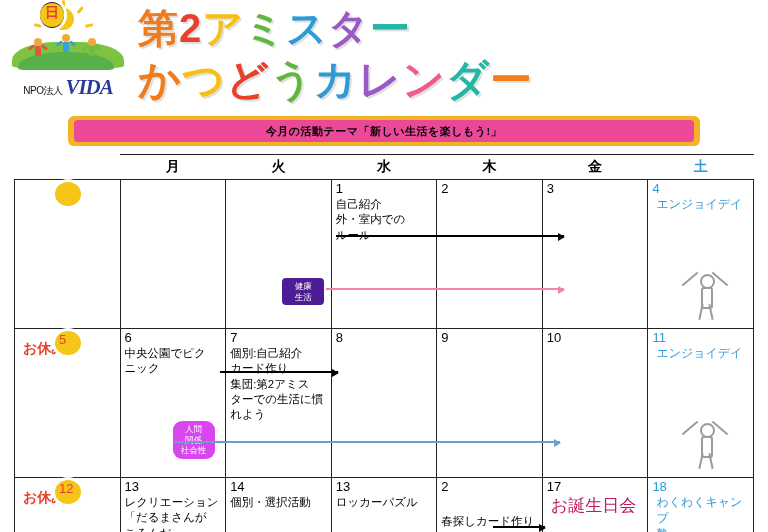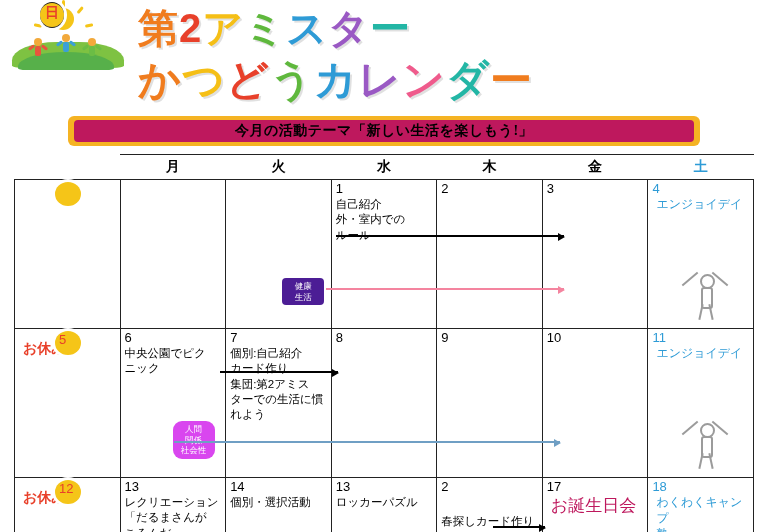--- a/index.html
+++ b/index.html
@@ -183,26 +183,26 @@
     height: 30px;
     background: #f5b323;
     border-radius: 6px;
     display: flex;
     align-items: center;
     justify-content: center;
   }
   .theme-inner {
     width: 620px;
     height: 22px;
-    background: #be185d;
+    background: #ec4899;
     border-radius: 4px;
     display: flex;
     align-items: center;
     justify-content: center;
-    font-size: 14px;
+    font-size: 11px;
     font-weight: bold;
     letter-spacing: 0.5px;
     font-family: Liberation Serif, serif;
   }
 
   
   .cal {
     margin: 8px 14px 0 14px;
     width: 740px;
     border-collapse: collapse;
@@ -338,20 +338,24 @@
           <div class="armL"></div>
           <div class="armR"></div>
       </div>
       <div class="kid kid3">
         <div class="head"></div>
           <div class="body"></div>
           <div class="armL"></div>
           <div class="armR"></div>
       </div>
     </div>
+    <div class="logo-text">
+      <span class="npo-label">NPO法人</span>
+      <span class="vida">VIDA</span>
+    </div>
   </div>
 
 
   <div class="title-art">
     <div class="title-line l1">
         <span class="tchar c-orange">第</span>
         <span class="tchar c-red">2</span>
         <span class="tchar c-yellow">ア</span>
         <span class="tchar c-green">ミ</span>
         <span class="tchar c-blue">ス</span>

